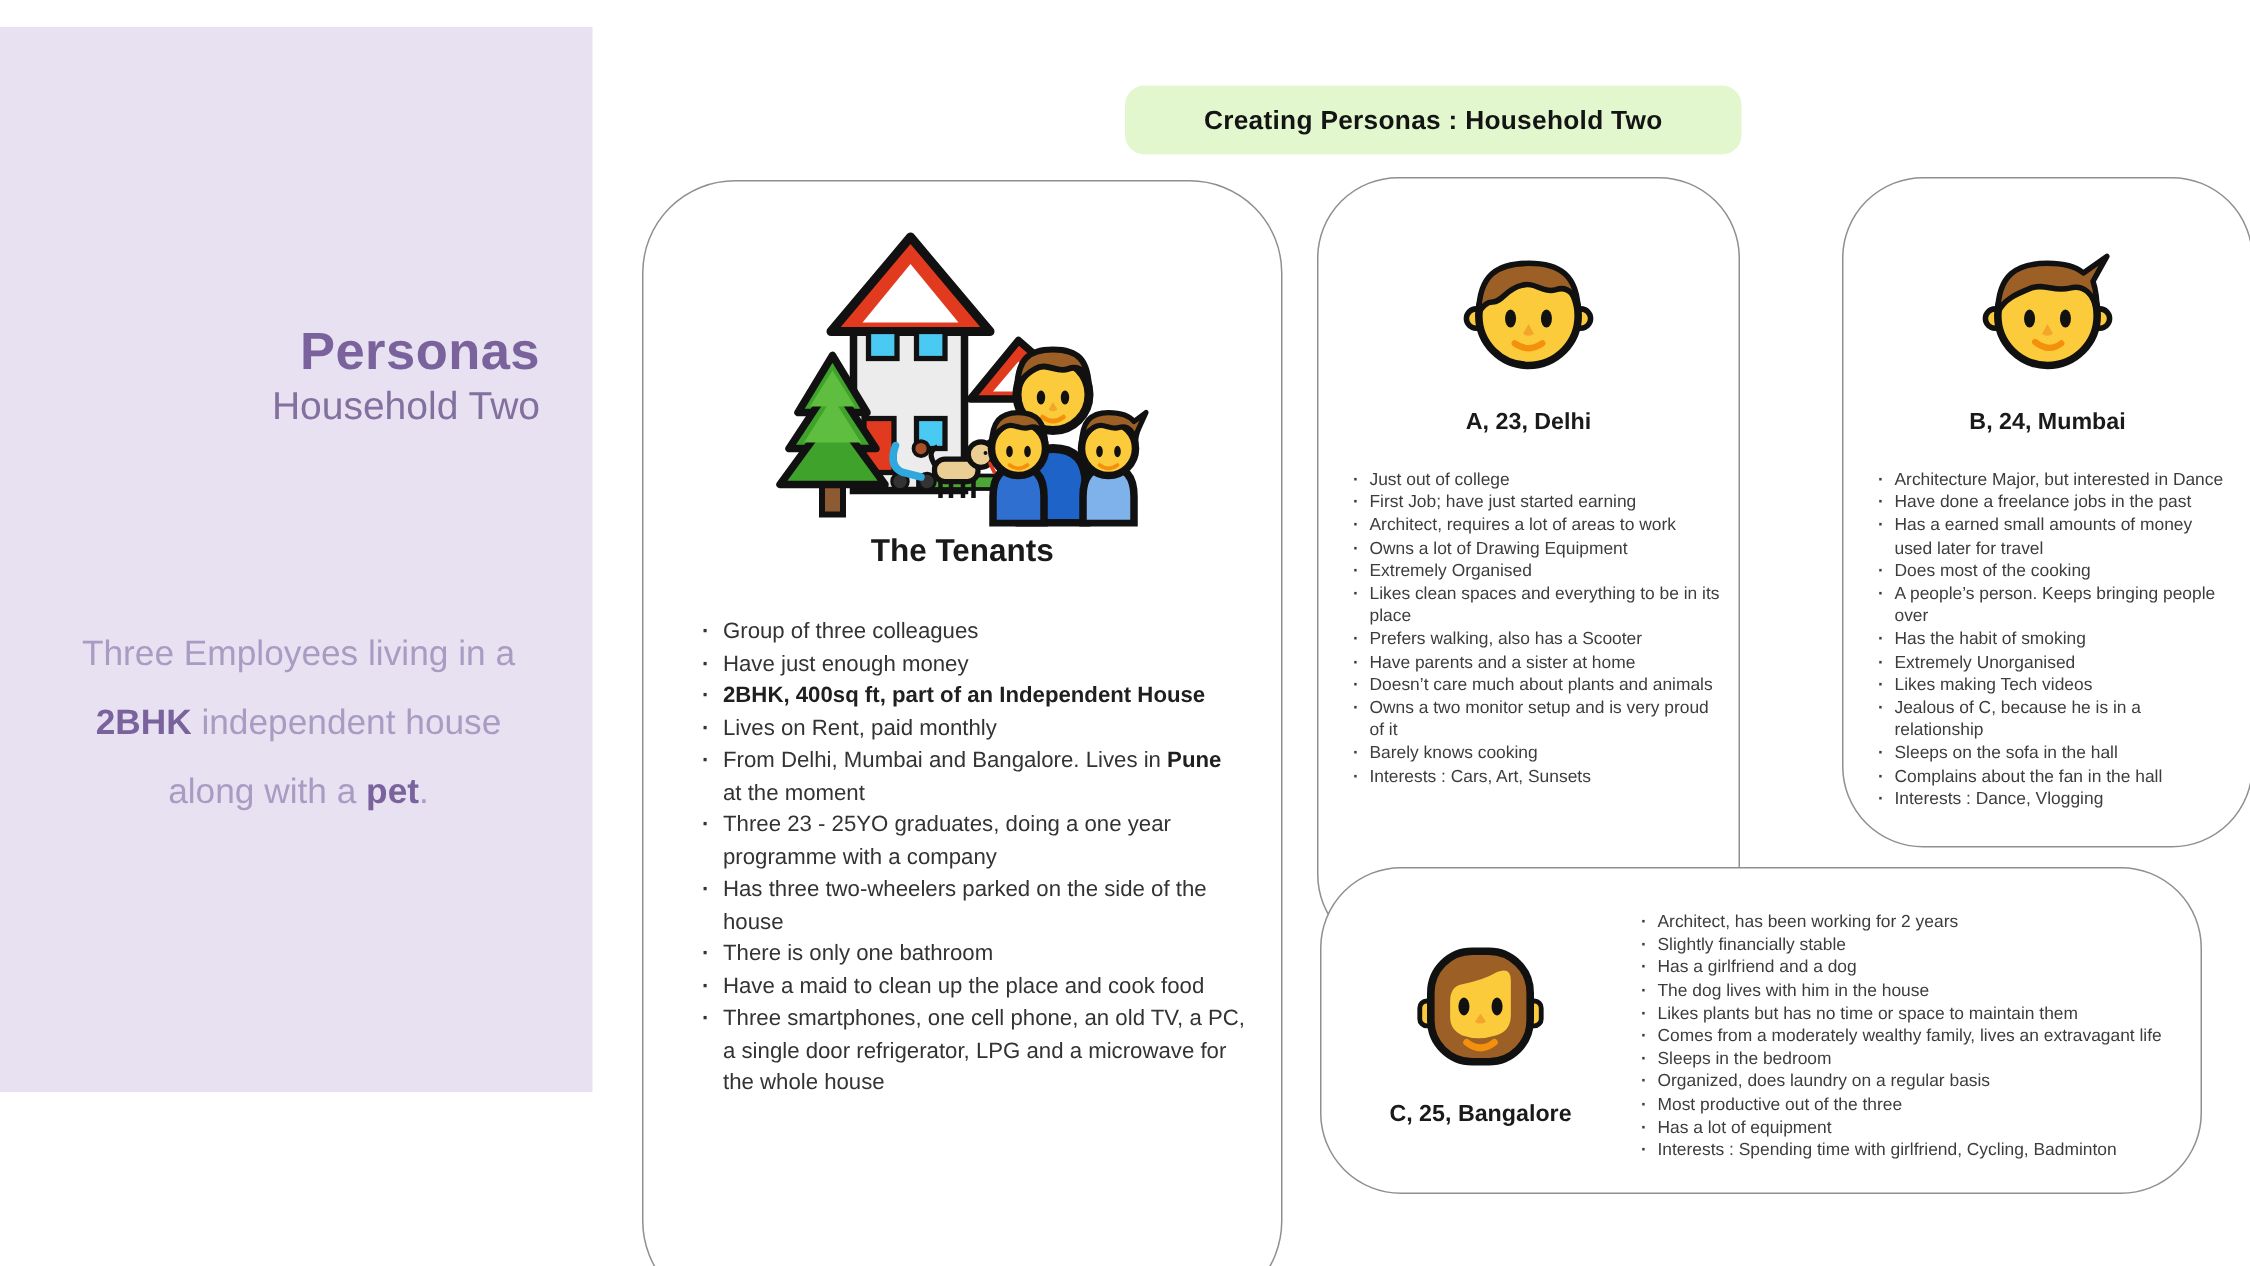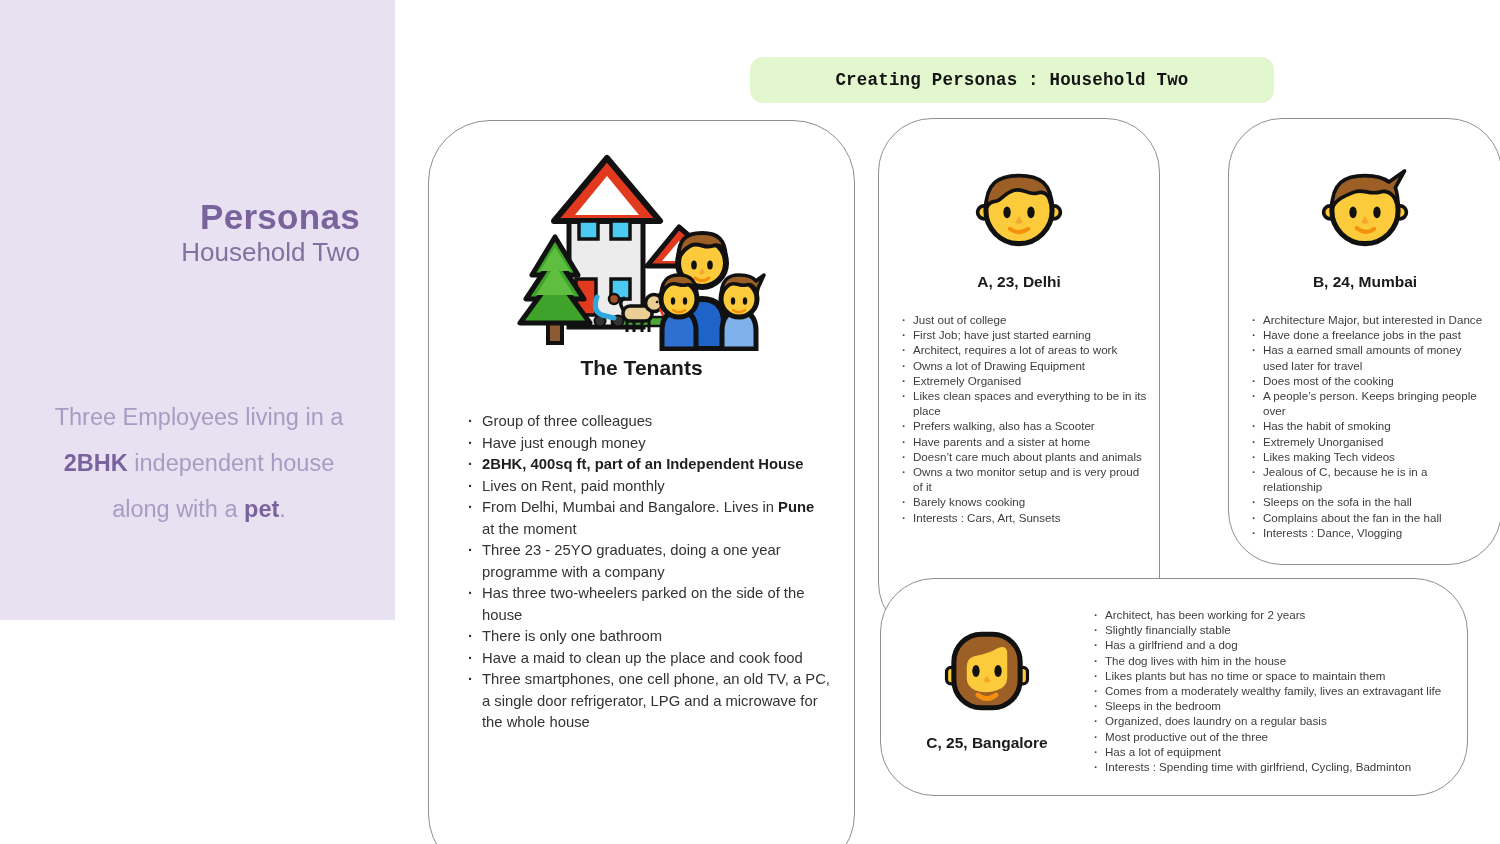--- a/index.html
+++ b/index.html
@@ -1,36 +1,36 @@
 <!DOCTYPE html>
 <html><head>
 <meta charset="utf-8">
 <style>
   html,body { margin:0; padding:0; background:#ffffff; }
   .page {
     position:relative; width:1500px; height:844px; background:#ffffff;
     font-family:"Liberation Sans", sans-serif; overflow:hidden;
   }
   
-  .sidebar { position:absolute; left:0; top:0; width:395px; height:620px; background:#E8E1F2; }
+  .sidebar { position:absolute; left:0; top:18px; width:395px; height:710px; background:#E8E1F2; }
   .sidebar-heading { position:absolute; top:197px; right:35px; text-align:right; }
   .sidebar-title { font-size:35px; font-weight:700; color:#7A639C; letter-spacing:.3px; }
   .sidebar-subtitle { margin-top:0; font-size:26px; font-weight:400; color:#82709F; }
   .sidebar-desc {
     position:absolute; top:394px; left:42px; width:314px; text-align:center;
     font-size:23.5px; line-height:46px; color:#A89CC2; font-weight:400;
   }
   .sidebar-desc strong { color:#7A639C; font-weight:700; }
 
   
   .banner {
-    position:absolute; left:750px; top:57px; width:524px; height:46px;
+    position:absolute; left:750px; top:57px; width:411px; height:46px;
     background:#E3F7CE; border-radius:13px;
     display:flex; align-items:center; justify-content:center;
-    font-size:17.5px; font-weight:700; color:#141414; letter-spacing:.2px;font-family:Liberation Mono, monospace;
+    font-size:17.5px; font-weight:700; color:#141414; letter-spacing:.2px;
   }
 
   
   .card { position:absolute; background:#fff; border:1.6px solid #8F8F8F; box-sizing:border-box; }
   .tenants-card { left:428px; top:120px; width:427px; height:756px; border-radius:62px; }
   .persona-card-a { left:878px; top:118px; width:282px; height:519px; border-radius:54px; }
   .persona-card-b { left:1188px; top:118px; width:274px; height:447px; border-radius:54px;margin-left:40px; }
   .persona-card-c { left:880px; top:578px; width:588px; height:218px; border-radius:54px; display:flex; }
 
   .tenants-illustration { display:block; width:262px; height:200px; margin:30px auto 0; }

